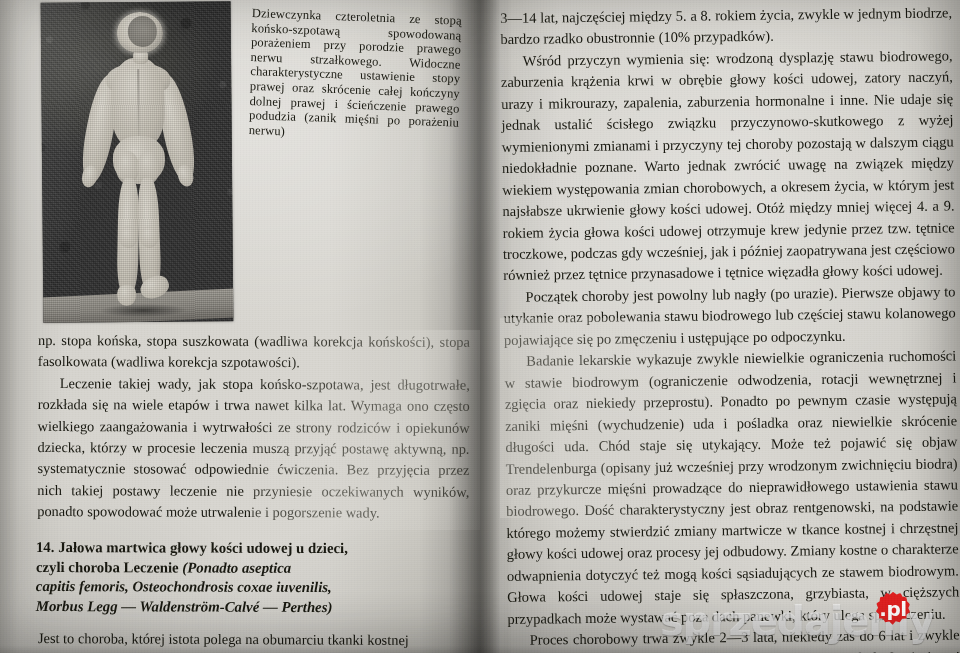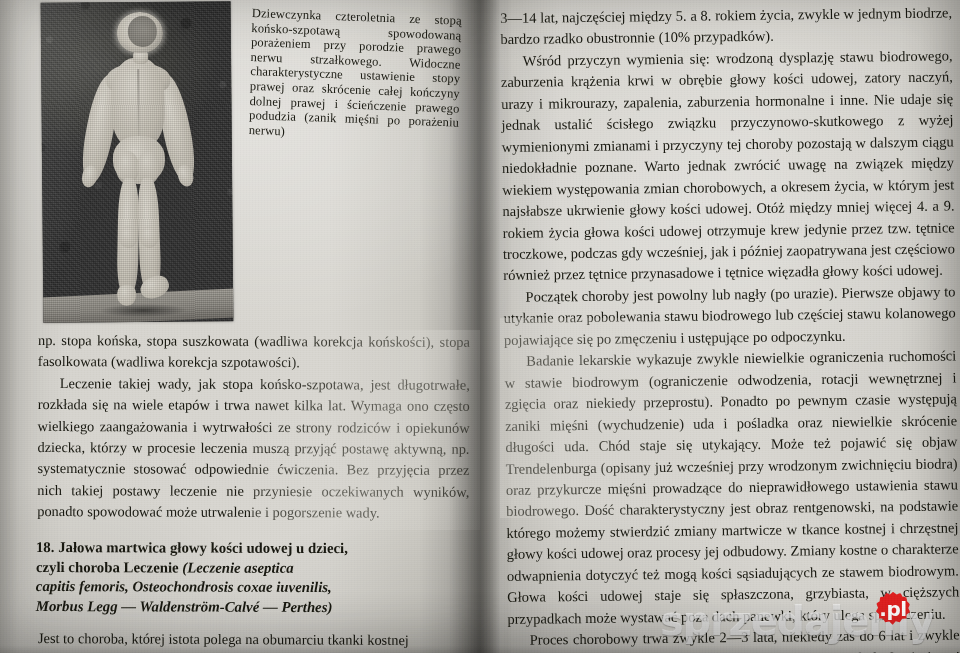--- a/index.html
+++ b/index.html
@@ -352,24 +352,24 @@
   <div class="txt caption">
     <p>Dziewczynka czteroletnia ze stopą końsko-szpotawą spowodowaną porażeniem przy porodzie prawego nerwu strzałkowego. Widoczne charakterystyczne ustawienie stopy prawej oraz skrócenie całej kończyny dolnej prawej i ścieńczenie prawego podudzia (zanik mięśni po porażeniu nerwu)</p>
   </div>
 
   <div class="txt left-body">
     <p>np. stopa końska, stopa suszkowata (wadliwa korekcja końskości), stopa fasolkowata (wadliwa korekcja szpotawości).</p>
     <p class="indent">Leczenie takiej wady, jak stopa końsko-szpotawa, jest długotrwałe, rozkłada się na wiele etapów i trwa nawet kilka lat. Wymaga ono często wielkiego zaangażowania i wytrwałości ze strony rodziców i opiekunów dziecka, którzy w procesie leczenia muszą przyjąć postawę aktywną, np. systematycznie stosować odpowiednie ćwiczenia. Bez przyjęcia przez nich takiej postawy leczenie nie przyniesie oczekiwanych wyników, ponadto spowodować może utrwalenie i pogorszenie wady.</p>
   </div>
 
   <div class="txt heading">
-    <span>18.</span>
+    <span>14.</span>
     <span>Jałowa martwica głowy kości udowej u dzieci,</span><br>
     <span>czyli choroba Leczenie</span>
-    <span class="lat">(Leczenie aseptica</span><br>
+    <span class="lat">(Ponadto aseptica</span><br>
     <span class="lat">capitis femoris, Osteochondrosis coxae iuvenilis,</span><br>
     <span class="lat">Morbus Legg — Waldenström-Calvé — Perthes)</span>
   </div>
 
   <div class="txt left-tail">
     <span>Jest to choroba, której istota polega na obumarciu tkanki kostnej</span>
   </div>
 
   <div class="ink-fade-l"></div>
 

